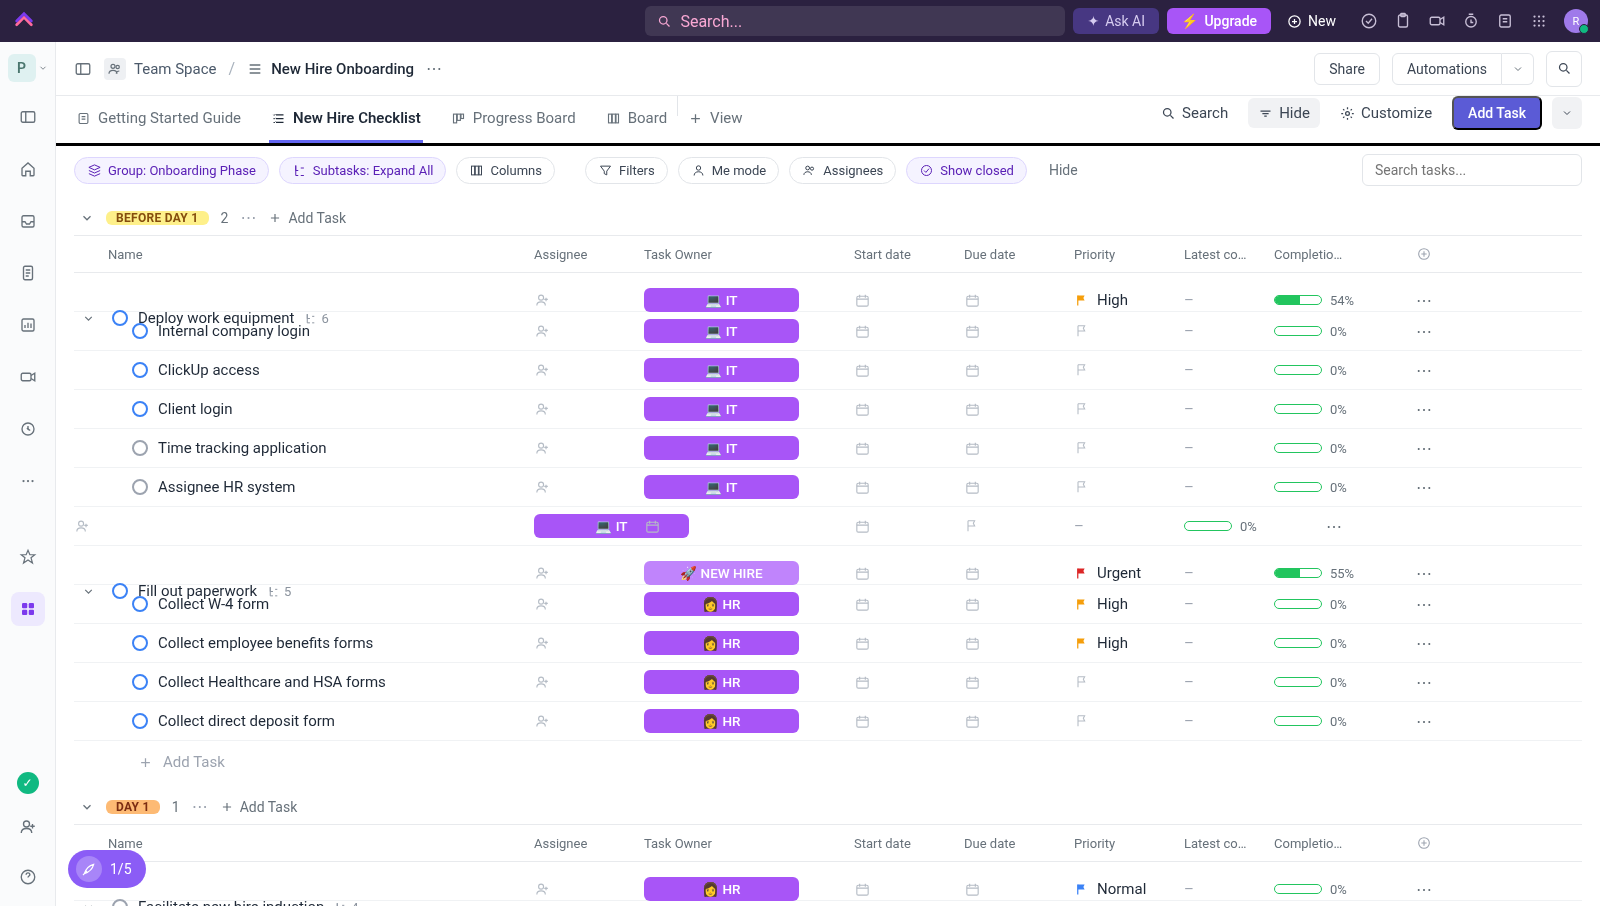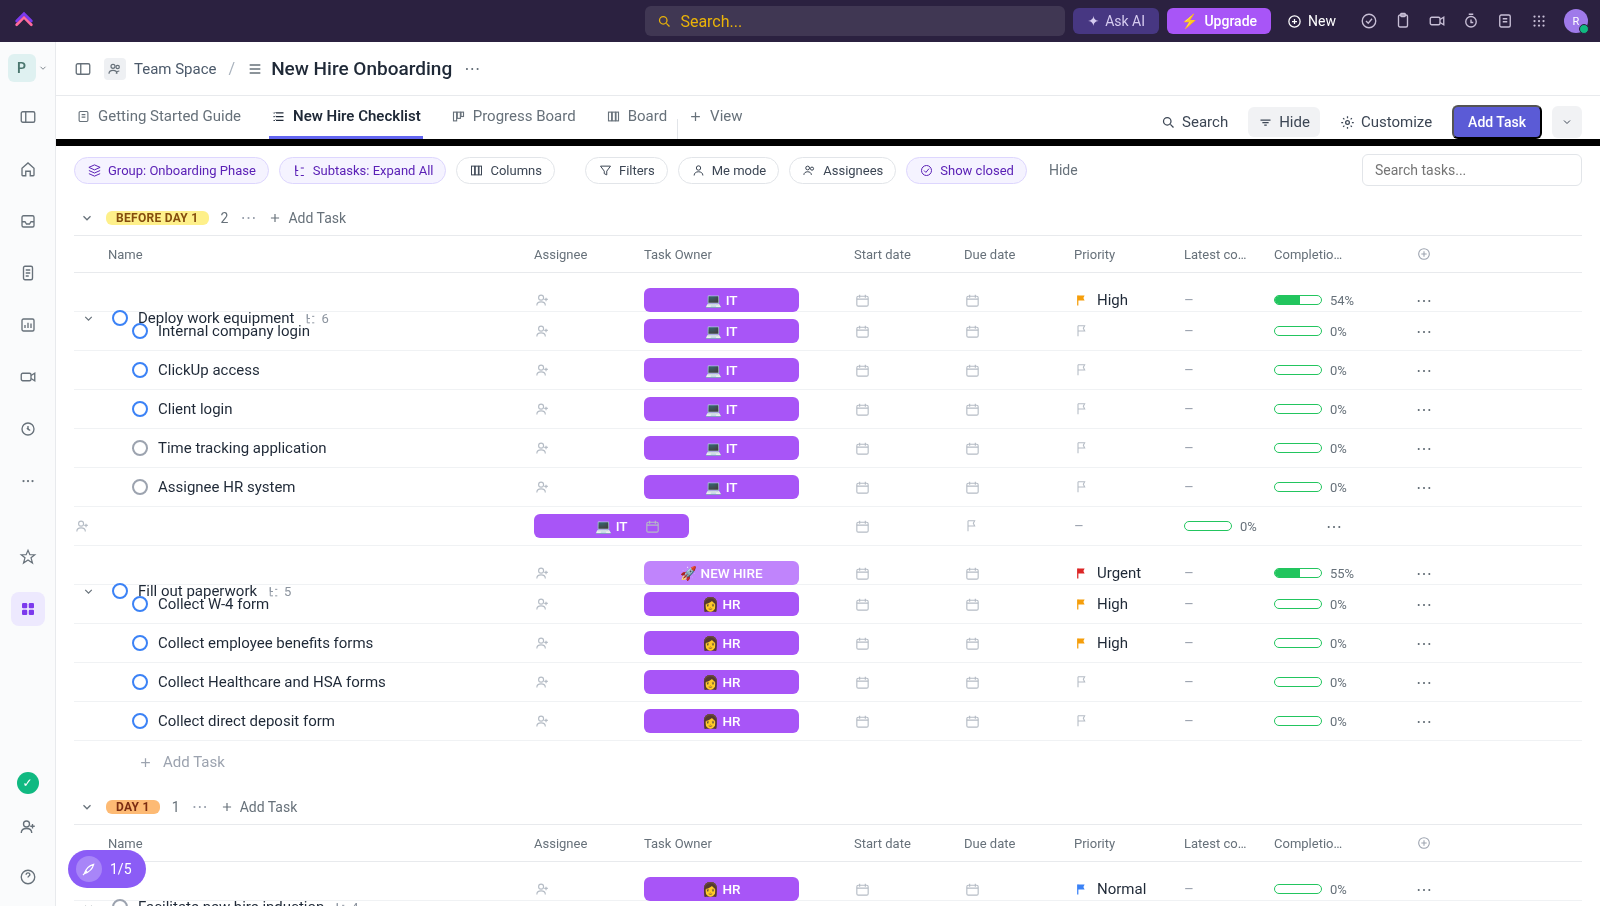--- a/index.html
+++ b/index.html
@@ -1,21 +1,21 @@
 <!DOCTYPE html>
 <html><head>
 <meta charset="utf-8">
 <style>
 * { margin: 0; padding: 0; box-sizing: border-box; font-family: -apple-system, BlinkMacSystemFont, "Segoe UI", Roboto, sans-serif; }
 body { background: #fff; width: 1600px; height: 906px; overflow: hidden; }
 
 
 .top-nav { background: #2b2140; height: 42px; display: flex; align-items: center; padding: 0 12px; gap: 8px; }
 .top-nav .logo { width: 24px; height: 24px; display: flex; align-items: center; justify-content: center; }
-.search-bar { flex: 0 0 420px; margin: 0 auto; height: 30px; background: rgba(255,255,255,0.1); border-radius: 6px; display: flex; align-items: center; padding: 0 12px; color: #eab308; gap: 8px; }
+.search-bar { flex: 0 0 420px; margin: 0 auto; height: 30px; background: rgba(255,255,255,0.1); border-radius: 6px; display: flex; align-items: center; padding: 0 12px; color: #f9a8d4; gap: 8px; }
 .ask-ai { background: rgba(123,97,255,0.35); color: #d6ccf0; padding: 5px 14px; border-radius: 6px; display: flex; align-items: center; gap: 6px; font-size: 14px; }
 .upgrade-btn { background: #a855f7; color: #fff; padding: 5px 14px; border-radius: 6px; font-size: 14px; font-weight: 500; display:flex; align-items:center; gap:6px;}
 .new-btn { color: #fff; display: flex; align-items: center; gap: 6px; font-size: 14px; padding: 4px 8px; }
 .top-icons { display: flex; gap: 16px; color: #c8bfd6; margin-left: 8px; align-items:center; }
 .avatar-top { width: 24px; height: 24px; border-radius: 50%; background: #9f7aea; display: flex; align-items: center; justify-content: center; color: #fff; font-size: 11px; position: relative; }
 .avatar-top::after{content:""; position:absolute; bottom:-1px; right:-1px;width:8px;height:8px;background:#10b981;border-radius:50%;border:1.5px solid #2b2140;}
 
 
 .app-body { display: flex; height: calc(906px - 42px); }
 .left-rail { width: 56px; background: #fafbfc; border-right: 1px solid #e8eaed; display: flex; flex-direction: column; align-items: center; padding-top: 12px; gap: 18px; position: relative;}
@@ -25,30 +25,30 @@
 .rail-icon.active { background: #ede9fe; color: #7c3aed; }
 .rail-bottom{position:absolute; bottom:12px; display:flex; flex-direction:column; gap:16px; align-items:center;}
 .rail-green{width:22px;height:22px;border-radius:50%;background:#10b981;display:flex;align-items:center;justify-content:center;color:#fff;font-size:12px;}
 
 
 .main { flex: 1; display: flex; flex-direction: column; overflow: hidden; }
 .breadcrumb-bar { height: 54px; border-bottom: 1px solid #e8eaed; display: flex; align-items: center; padding: 0 18px; gap: 12px; }
 .bc-sidebar-toggle { color: #67717a; }
 .bc-team { display: flex; align-items: center; gap: 8px; font-size: 15px; color: #4b596a; }
 .bc-sep { color: #a9b2bd; }
-.bc-title { display: flex; align-items: center; gap: 8px; font-size: 19px; color: #1f2937; font-weight: 500; }
+.bc-title { display: flex; align-items: center; gap: 8px; font-size: 15px; color: #1f2937; font-weight: 500; }
 .bc-right { margin-left: auto; display: flex; align-items: center; gap: 12px; }
 .share-btn, .auto-btn { border: 1px solid #e2e5e9; border-radius: 6px; padding: 7px 14px; font-size: 14px; color: #3c4654; background:#fff;}
 .auto-wrap{display:flex;}
 .auto-caret{border:1px solid #e2e5e9;border-left:none;border-radius:0 6px 6px 0;width:32px;display:flex;align-items:center;justify-content:center;color:#67717a;}
 .auto-btn{border-radius:6px 0 0 6px;}
 .search-circle-btn{border:1px solid #e2e5e9;border-radius:6px;width:36px;height:36px;display:flex;align-items:center;justify-content:center;color:#3c4654;}
 
 
-.views-bar { height: 50px; display: flex; align-items: flex-end; padding: 0 18px; gap: 8px; border-bottom: 7px solid #000000; }
+.views-bar { height: 50px; display: flex; align-items: flex-start; padding: 0 18px; gap: 8px; border-bottom: 3px solid #000000; }
 .view-tab { display: flex; align-items: center; gap: 7px; color: #67717a; font-size: 15px; padding: 0 2px; height: 100%; border-bottom: 3px solid transparent; }
 .view-tab.active { color: #1f2937; font-weight: 600; border-bottom-color: #6366f1; }
 .view-sep { width: 1px; height: 20px; background: #e2e5e9; }
 .views-right { margin-left: auto; display: flex; align-items: center; gap: 10px; }
 .views-action { display: flex; align-items: center; gap: 6px; color: #3c4654; font-size: 15px; padding: 6px 10px; border-radius: 6px; }
 .views-action.gray-bg { background: #f1f2f4; }
 .add-task-btn { background: #5b5bd6; color: #fff; padding: 7px 14px; border-radius: 6px; font-size: 14px; font-weight: 500; }
 .add-task-caret{background:#f1f2f4;border-radius:6px;width:30px;height:32px;display:flex;align-items:center;justify-content:center;color:#3c4654;}
 
 
@@ -301,20 +301,37 @@
       <span class="bc-sep">/</span>
       <div class="bc-title">
         <span>
             <svg width="16" height="16" viewBox="0 0 24 24">
               <path d="M4 6h16M4 12h16M4 18h16" stroke="#67717a" stroke-width="2"></path>
             </svg>
           </span>
         <span>New Hire Onboarding</span>
       </div>
       <span style="color:#67717a">⋯</span>
+      <div class="bc-right">
+        <button class="share-btn">Share</button>
+        <div class="auto-wrap">
+          <button class="auto-btn">Automations</button>
+          <div class="auto-caret">
+              <svg width="12" height="12" viewBox="0 0 24 24">
+                <path d="M6 9l6 6 6-6" stroke="currentColor" stroke-width="2" fill="none"></path>
+              </svg>
+            </div>
+        </div>
+        <div class="search-circle-btn">
+            <svg class="ico-sm" viewBox="0 0 24 24">
+              <circle cx="10" cy="10" r="6" stroke="currentColor" stroke-width="2" fill="none"></circle>
+              <path d="M15 15l5 5" stroke="currentColor" stroke-width="2"></path>
+            </svg>
+          </div>
+      </div>
     </div>
 
     <div class="views-bar">
       <div id="views-tabs" style="display:flex;gap:26px;height:100%;align-items:stretch">
           <div class="view-tab">
             <svg class="ico-sm" viewBox="0 0 24 24">
               <rect x="5" y="4" width="14" height="16" rx="2" stroke="currentColor" stroke-width="1.8" fill="none"></rect>
               <path d="M9 9h6M9 13h6" stroke="currentColor" stroke-width="1.8"></path>
             </svg>
             <span>Getting Started Guide</span>

